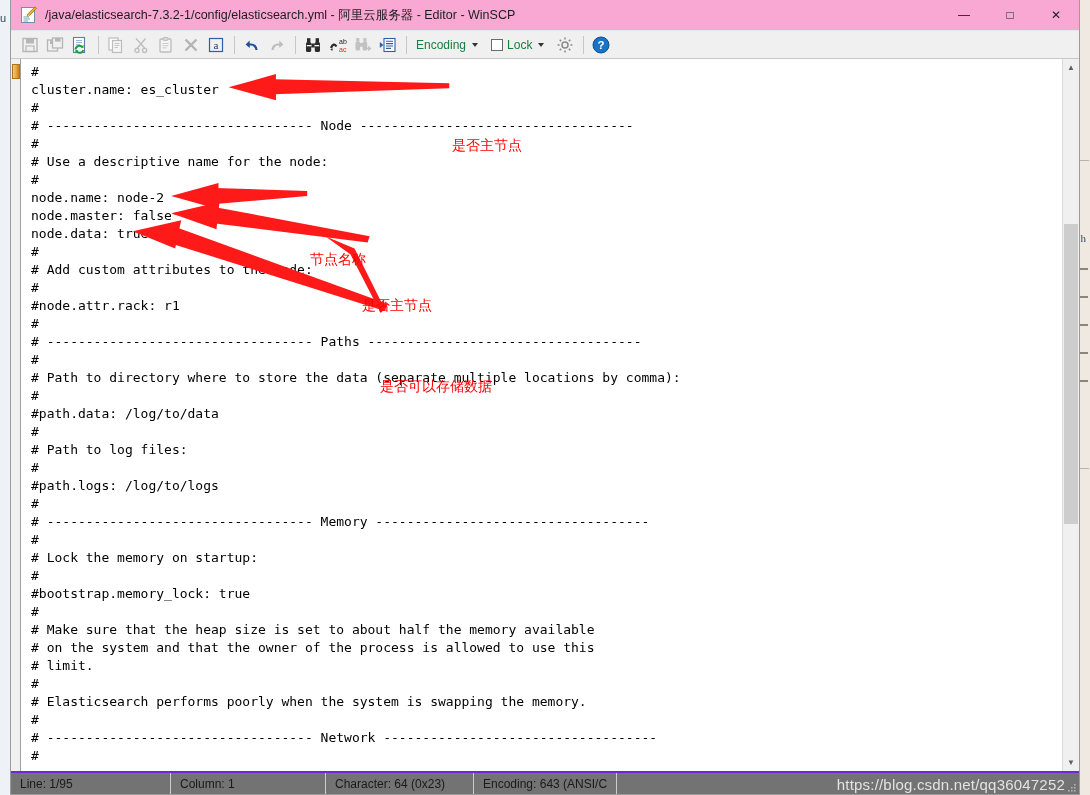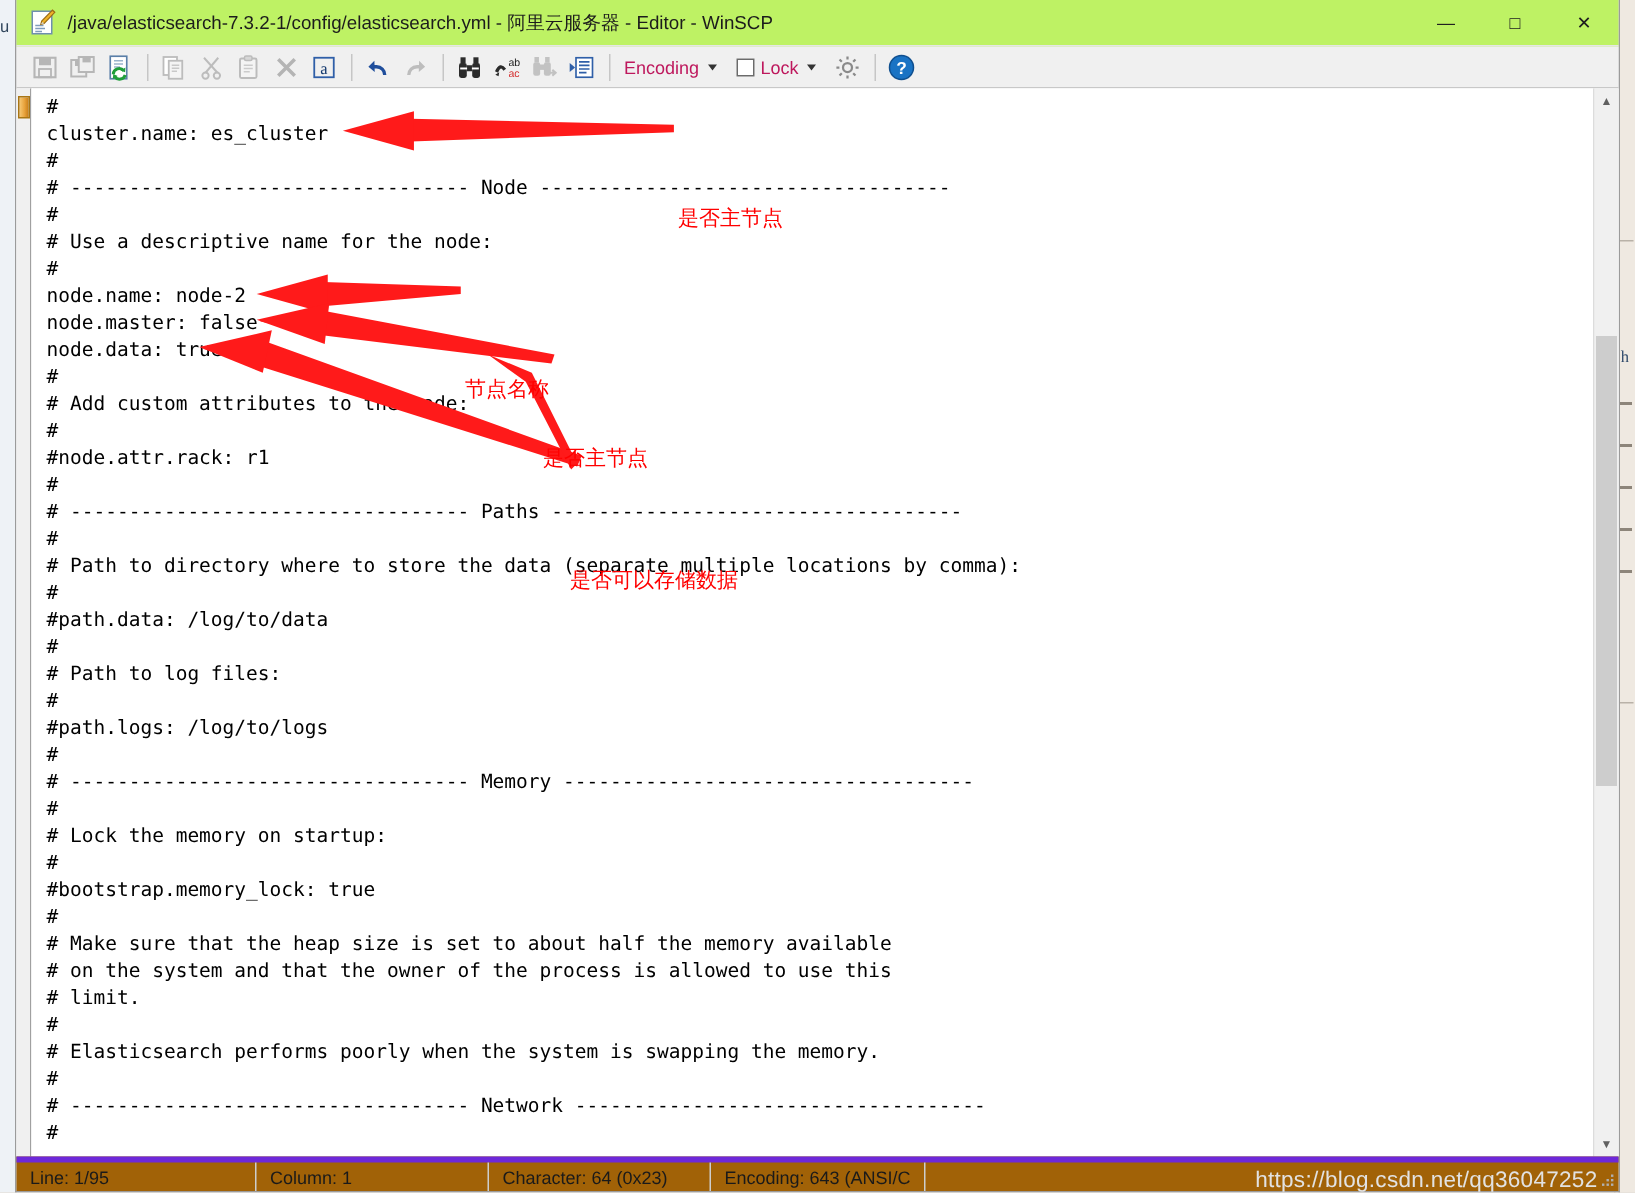--- a/index.html
+++ b/index.html
@@ -55,21 +55,21 @@
   #winscp-window {
     position: absolute; left: 10px; top: 0; width: 1070px; height: 795px;
     background: #f0f0f0;
     border: 1px solid #9b9b9b;
     border-top: none;
     display: flex; flex-direction: column;
   }
 
   
   #title-bar {
-    height: 31px; min-height: 31px; background: #bef264;
+    height: 31px; min-height: 31px; background: #f9a8d4;
     display: flex; align-items: center;
     border-bottom: 1px solid #e6e6e6;
     position: relative;
   }
   #title-icon {
     width: 18px; height: 18px; margin-left: 9px; margin-right: 7px;
     position: relative; flex: none;
   }
   #title-text {
     font-size: 12.5px; color: #1c1c1c; white-space: nowrap;
@@ -88,21 +88,21 @@
     border-bottom: 1px solid #c8c8c8;
   }
   .tb-btn {
     width: 24px; height: 24px; display: flex; align-items: center; justify-content: center;
     margin-right: 1px; position: relative; flex: none;
   }
   .tb-sep {
     width: 1px; height: 18px; background: #c6c6c6; margin: 0 5px; flex: none;
   }
   .tb-label {
-    font-size: 12px; color: #be185d; margin: 0 2px 0 4px; white-space: nowrap;
+    font-size: 12px; color: #15803d; margin: 0 2px 0 4px; white-space: nowrap;
     font-family: "Liberation Sans", sans-serif;
   }
   .tb-caret {
     width: 0; height: 0; border-left: 3.5px solid transparent; border-right: 3.5px solid transparent;
     border-top: 4px solid #333; margin: 0 7px 0 4px; flex: none;
   }
   .tb-checkbox {
     width: 12px; height: 12px; border: 1px solid #6b6b6b; background: #fff;
     margin-left: 6px; flex: none;
   }
@@ -147,23 +147,23 @@
   }
   .vs-arrow span { font-size: 8px; color: #606060; line-height: 1; }
   #vs-track { flex: 1; position: relative; background: #f0f0f0; }
   #vs-thumb {
     position: absolute; left: 1px; right: 1px; top: 148px; height: 300px;
     background: #cdcdcd;
   }
 
   
   #status-bar {
-    height: 23px; min-height: 23px; background: #a16207;
+    height: 23px; min-height: 23px; background: #737373;
     display: flex; align-items: stretch;
-    border-top: 4px solid #6d28d9; position: relative;
+    border-top: 2px solid #6d28d9; position: relative;
   }
   .status-cell {
     display: flex; align-items: center; padding-left: 9px;
     font-size: 12px; color: #1a1a1a; white-space: nowrap; overflow: hidden;
     border-right: 1px solid #cdcdcd;
     font-family: "Liberation Sans", sans-serif;
   }
   #status-line { width: 160px; }
   #status-column { width: 155px; }
   #status-character { width: 148px; }

